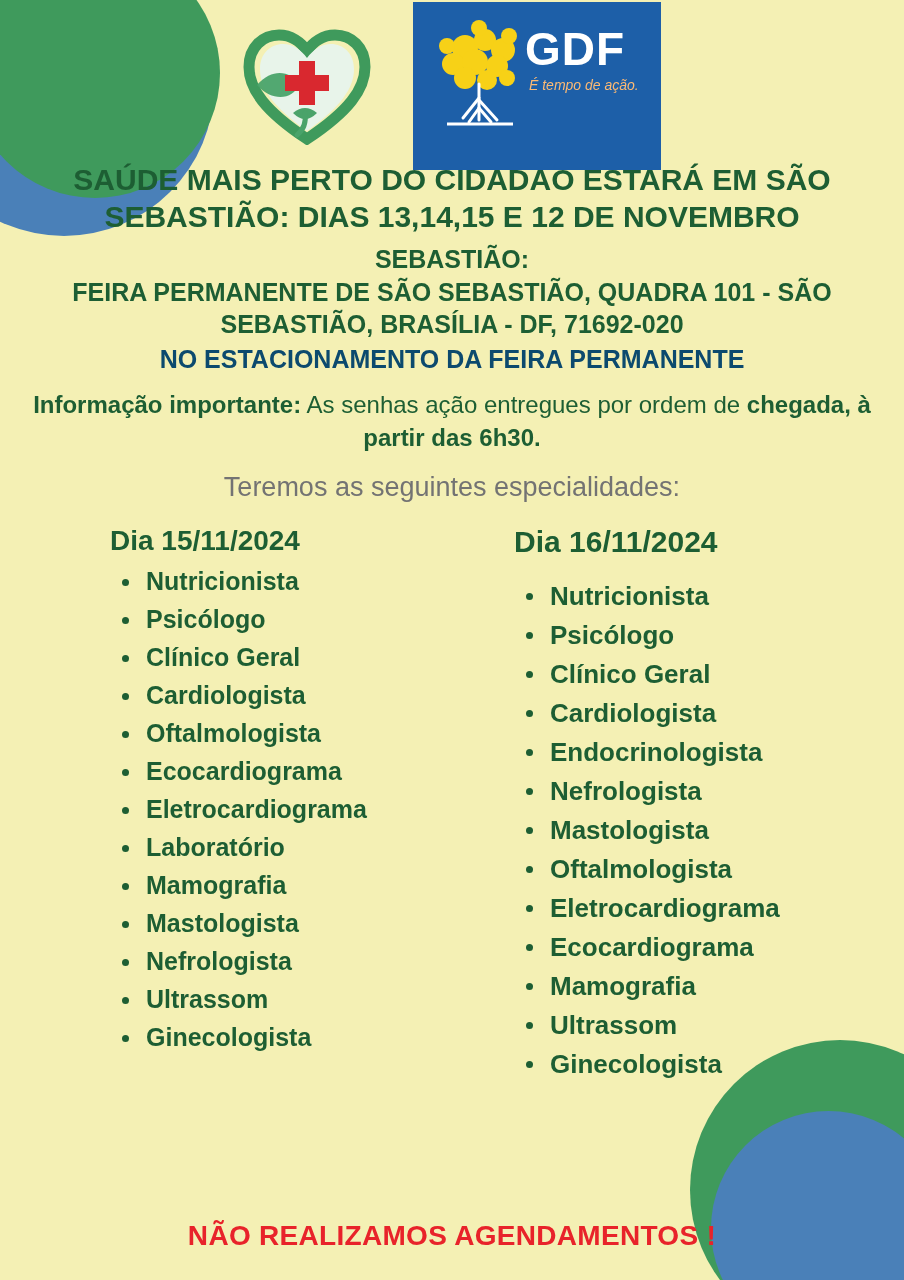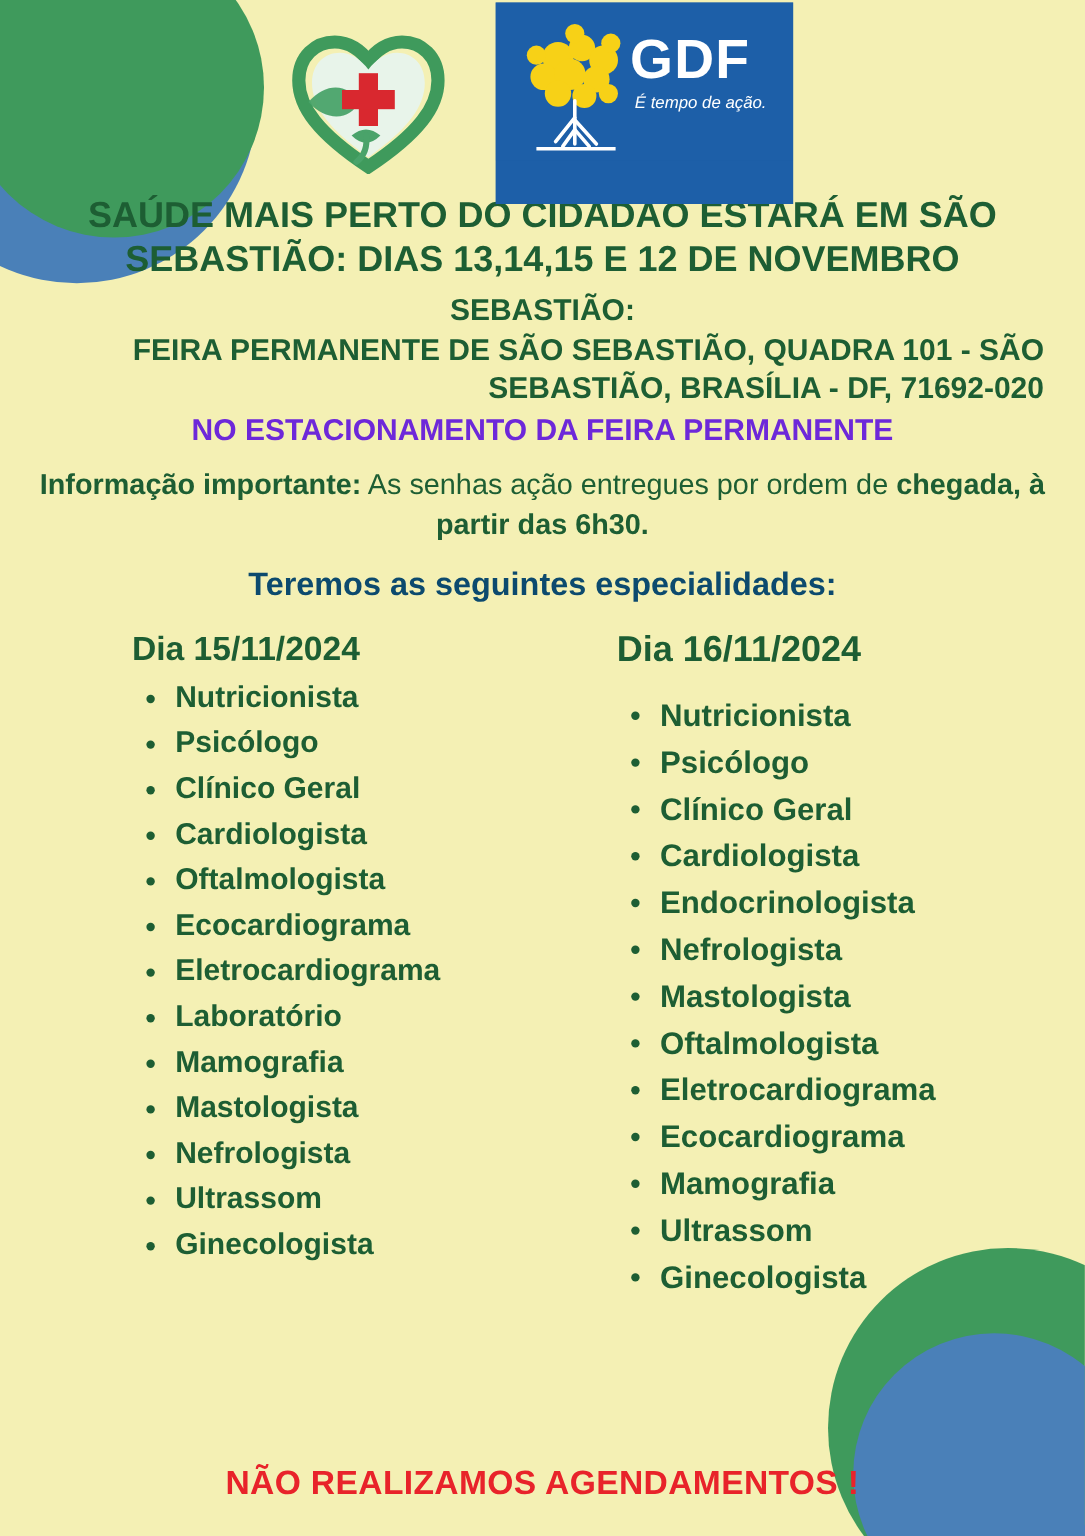--- a/index.html
+++ b/index.html
@@ -77,21 +77,21 @@
     color: #ffffff;
     font-size: 46px;
     font-weight: bold;
     letter-spacing: 1px;
     line-height: 1;
   }
   .gdf-sub {
     position: absolute;
     left: 116px;
     top: 76px;
-    color: #ffffff;
+    color: #fdba74;
     font-size: 14px;
     font-style: italic;
     line-height: 1;
   }
 
   
   .headline {
     text-align: center;
     color: #1d5e33;
     font-weight: bold;
@@ -101,49 +101,49 @@
   }
   .addr-label {
     text-align: center;
     color: #1d5e33;
     font-weight: bold;
     font-size: 25px;
     line-height: 1.3;
     margin-top: 8px;
   }
   .addr-line {
-    text-align: right;
+    text-align: center;
     color: #1d5e33;
     font-weight: bold;
     font-size: 25px;
     line-height: 1.3;
     padding: 0 34px;
   }
   .addr-line2 {
     text-align: center;
-    color: #6d28d9;
+    color: #0c4a6e;
     font-weight: bold;
     font-size: 25px;
     line-height: 1.3;
     margin-top: 2px;
   }
 
   .info {
     text-align: center;
     color: #1d5e33;
     font-size: 24px;
     line-height: 1.35;
     padding: 14px 28px 0 28px;
   }
   .info b { font-weight: bold; }
 
   .specialties-title {
     text-align: center;
-    color: #0c4a6e;
-    font-weight: bold;
+    color: #737373;
+    font-weight: normal;
     font-size: 27px;
     padding-top: 18px;
   }
 
   
   .columns {
     display: flex;
     padding: 22px 0 0 0;
   }
   .col {

